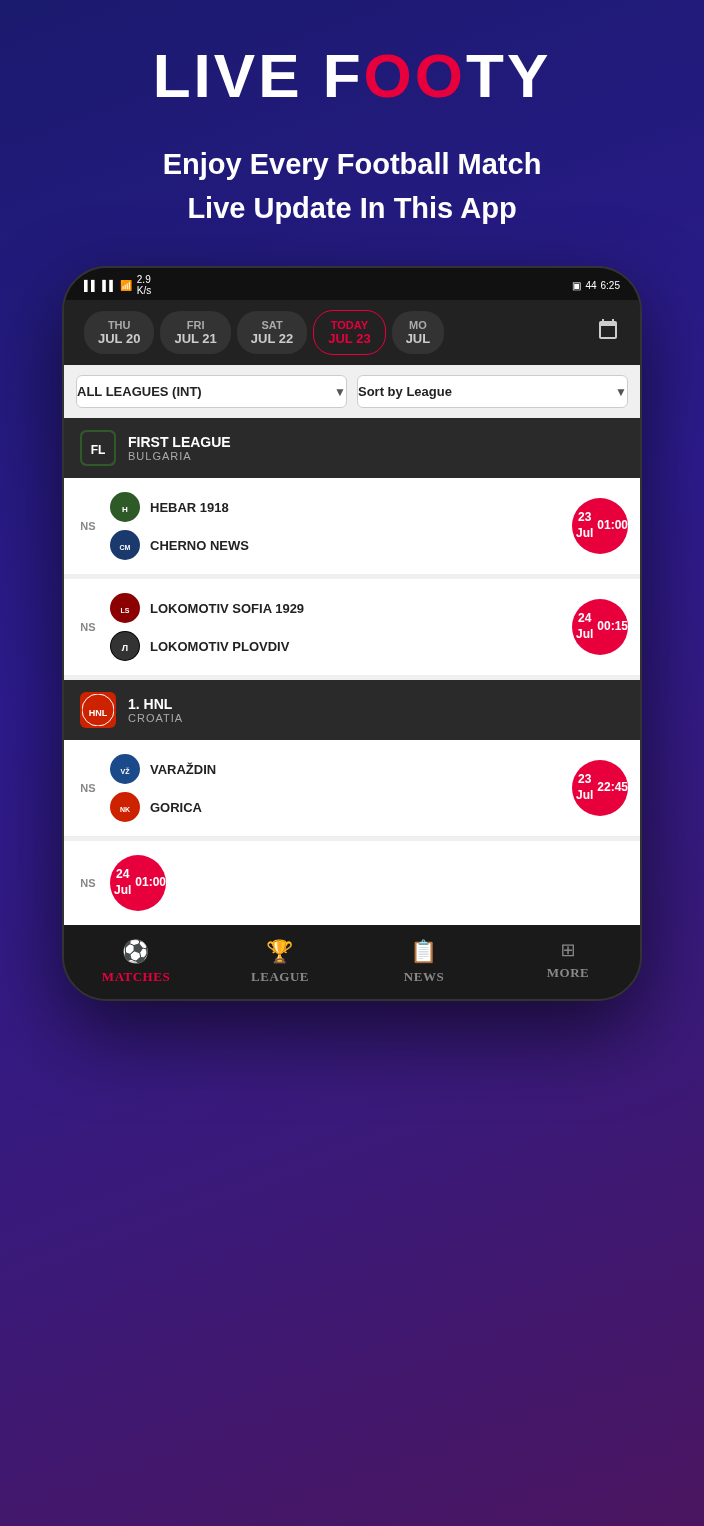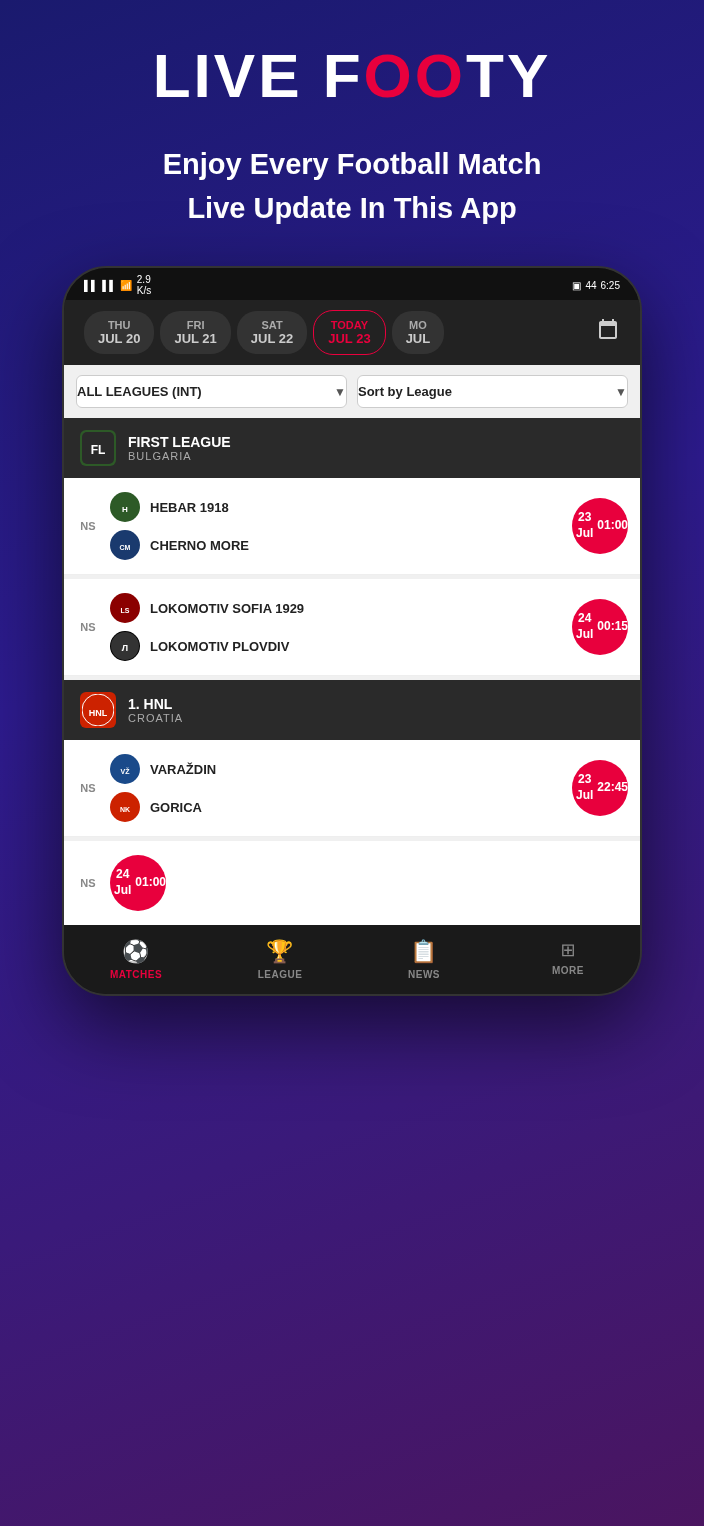--- a/index.html
+++ b/index.html
@@ -224,21 +224,21 @@
     }
     .nav-item {
       flex: 1;
       display: flex;
       flex-direction: column;
       align-items: center;
       gap: 4px;
       cursor: pointer;
     }
     .nav-icon { font-size: 22px; color: #888; }
-    .nav-label { font-size: 10px; color: #888; font-weight: 600; letter-spacing: 0.5px; }
+    .nav-label { font-size: 13px; color: #888; font-weight: 600; letter-spacing: 0.5px; font-family: Liberation Serif, serif; }
     .nav-item.active .nav-icon { color: #e8003d; }
     .nav-item.active .nav-label { color: #e8003d; }
 
     
     .logo-hebar { background: #2d5a27; }
     .logo-cherno { background: #1a3a6e; }
     .logo-loko-sofia { background: #8b0000; }
     .logo-loko-plovdiv { background: #000; }
     .logo-varazdin { background: #1a4a8a; }
     .logo-gorica { background: #cc2200; }
@@ -341,21 +341,21 @@
           </div>
           <div class="team-name">HEBAR 1918</div>
         </div>
         <div class="team-row">
           <div class="team-logo logo-cherno">
             <svg width="28" height="28" viewBox="0 0 28 28">
               <circle cx="14" cy="14" r="14" fill="#1a3a6e"></circle>
               <text x="14" y="19" text-anchor="middle" fill="white" font-size="7" font-weight="bold">CM</text>
             </svg>
           </div>
-          <div class="team-name">CHERNO MORE</div>
+          <div class="team-name">CHERNO NEWS</div>
         </div>
       </div>
       <div class="match-time">
         <span>23 Jul</span>
         <span>01:00</span>
       </div>
     </div>
 
     <div class="match-item">
       <div class="match-ns">NS</div>

